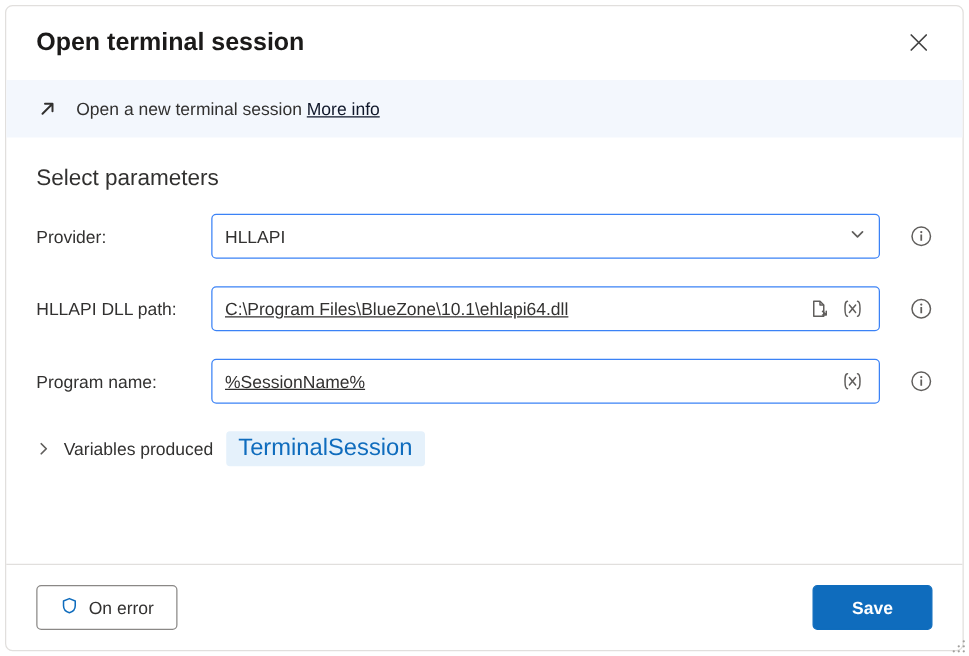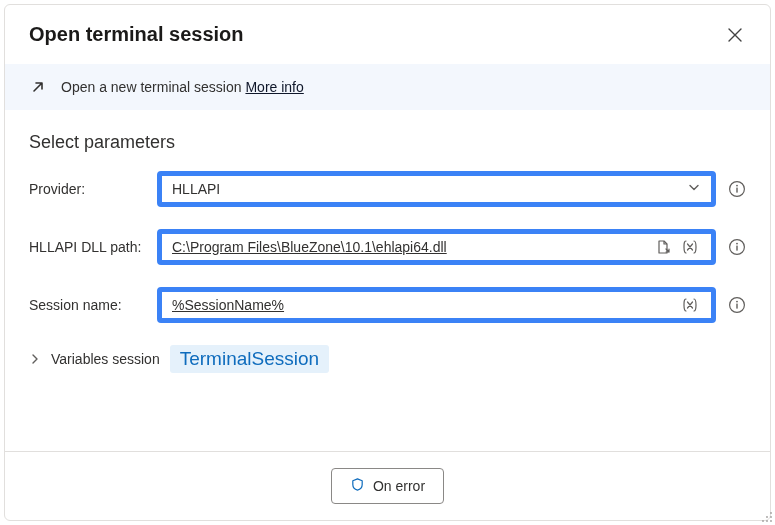--- a/index.html
+++ b/index.html
@@ -18,21 +18,21 @@
       margin: 4px;
       border: 1px solid #e1dfdd;
       border-radius: 6px;
       display: flex;
       flex-direction: column;
       position: relative;
       background: #fff;
     }
     .header {
       display: flex;
-      align-items: flex-end;
+      align-items: flex-start;
       justify-content: space-between;
       padding: 18px 24px 12px 24px;
     }
     .header-title {
       font-size: 20px;
       font-weight: 600;
       color: #1b1a19;
     }
     .close-btn {
       background: none;
@@ -65,37 +65,37 @@
     .section-title {
       font-size: 18px;
       font-weight: 400;
       color: #323130;
       margin-bottom: 18px;
     }
     .form-row {
       display: flex;
       align-items: center;
       margin-bottom: 22px;
-      gap: 0;
+      gap: 12px;
     }
     .form-label {
       width: 128px;
       flex: 0 0 128px;
       color: #323130;
     }
     .control-wrap {
       flex: 1;
       position: relative;
       display: flex;
       align-items: center;
     }
     .select-control, .text-control {
       width: 100%;
       height: 36px;
-      border: 5px solid #3b82f6;
+      border: 1px solid #3b82f6;
       border-radius: 4px;
       padding: 0 10px;
       font-family: inherit;
       font-size: 14px;
       color: #323130;
       background: #fff;
       display: flex;
       align-items: center;
       position: relative;
     }
@@ -155,21 +155,20 @@
       border-radius: 3px;
       font-size: 19px;
       cursor: pointer;
     }
     .footer {
       border-top: 1px solid #e1dfdd;
       padding: 16px 24px;
       display: flex;
       align-items: center;
       justify-content: space-between;
-      flex-direction: column;
     }
     .footer-right { display: flex; gap: 12px; }
     .btn {
       height: 36px;
       padding: 0 20px;
       border-radius: 4px;
       font: inherit;
       cursor: pointer;
       display: inline-flex;
       align-items: center;
@@ -290,21 +289,21 @@
       <span class="info-circle">
         <svg width="18" height="18" viewBox="0 0 18 18">
             <circle cx="9" cy="9" r="7.4" stroke="#605e5c" stroke-width="1.2" fill="none"></circle>
             <circle cx="9" cy="5.6" r="0.9" fill="#605e5c"></circle>
             <rect x="8.3" y="7.6" width="1.4" height="5" fill="#605e5c"></rect>
           </svg>
       </span>
     </div>
 
     <div class="form-row">
-      <div class="form-label">Session name:</div>
+      <div class="form-label">Program name:</div>
       <div class="control-wrap">
         <div class="text-control">
           <input type="text" value="%SessionName%" style="">
           <div class="inline-icons">
             <button class="icon-btn">
               <span>
                 <svg width="18" height="16" viewBox="0 0 18 16">
                     <path d="M5 2 C3 2 3 5 3 8 C3 11 3 14 5 14" stroke="#605e5c" stroke-width="1.2" fill="none" stroke-linecap="round"></path>
                     <path d="M13 2 C15 2 15 5 15 8 C15 11 15 14 13 14" stroke="#605e5c" stroke-width="1.2" fill="none" stroke-linecap="round"></path>
                     <path d="M6.5 5 L11.5 11 M11.5 5 L6.5 11" stroke="#605e5c" stroke-width="1.2" fill="none" stroke-linecap="round"></path>
@@ -324,36 +323,39 @@
     </div>
 
     <div class="vars-row">
       <span class="chevron-right">
         <span>
           <svg width="12" height="12" viewBox="0 0 12 12">
               <path d="M4 2 L8 6 L4 10" stroke="#605e5c" stroke-width="1.4" fill="none" stroke-linecap="round" stroke-linejoin="round"></path>
             </svg>
         </span>
       </span>
-      <span class="vars-label">Variables session</span>
+      <span class="vars-label">Variables produced</span>
       <span class="var-chip">TerminalSession</span>
     </div>
 
   </div>
 
   <div class="footer">
     <button class="on-error-btn">
       <span>
         <svg width="15" height="15" viewBox="0 0 16 16">
             <path d="M8 2 L13 4 V8 C13 11 10.8 13.2 8 14 C5.2 13.2 3 11 3 8 V4 Z" stroke="#0f6cbd" stroke-width="1.3" fill="none" stroke-linejoin="round"></path>
           </svg>
       </span>
       <span>On error</span>
     </button>
     <div class="footer-right">
+      <button class="btn btn-primary">
+        <span>Save</span>
+      </button>
     </div>
   </div>
 
 </div>
 
 <span class="resize-grip">
   <span>
     <svg width="12" height="12" viewBox="0 0 12 12">
       <circle cx="10" cy="2" r="0.9" fill="#a19f9d"></circle>
       <circle cx="6" cy="6" r="0.9" fill="#a19f9d"></circle>

